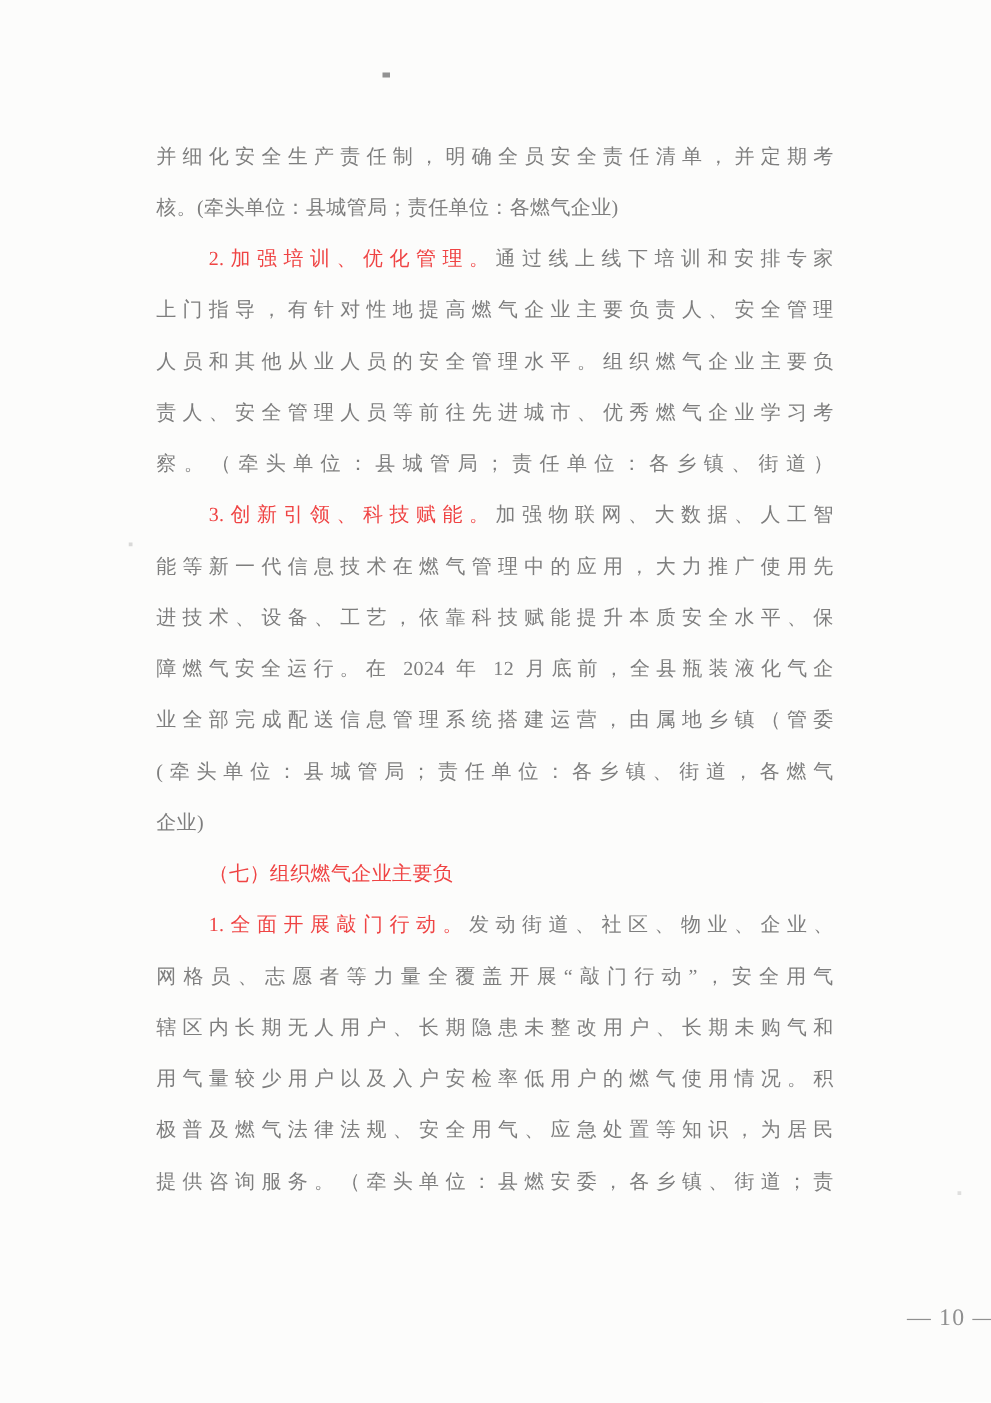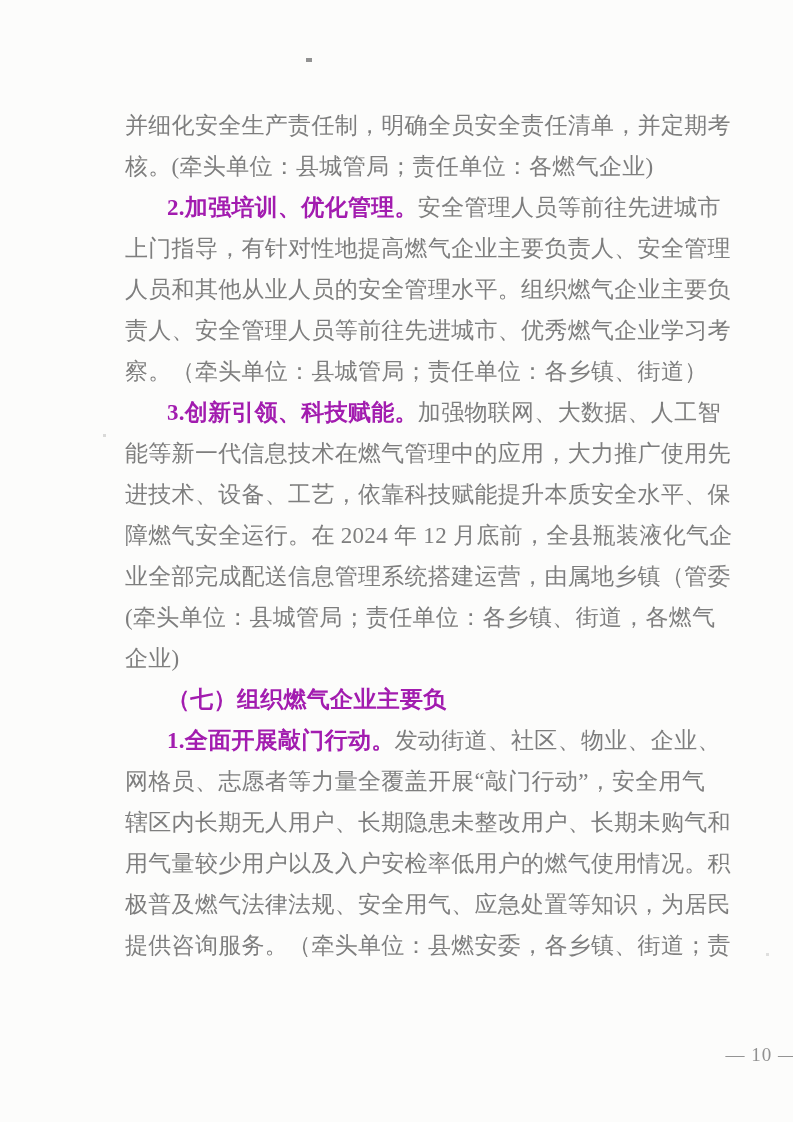--- a/index.html
+++ b/index.html
@@ -17,35 +17,35 @@
   }
   .content {
     position: absolute;
     left: 125px;
     top: 105px;
     width: 542px;
   }
   .line {
     height: 41px;
     line-height: 41px;
-    font-size: 23px;
+    font-size: 16px;
     color: #7e7e7e;
     letter-spacing: 0.3px;
     white-space: nowrap;
   }
   .line.j {
     text-align: justify;
     text-align-last: justify;
   }
   .line.ind {
     text-indent: 42px;
   }
   .b {
-    font-weight: 700;
-    color: #a21caf;
+    font-weight: 400;
+    color: #ef4444;
   }
   .footer {
     position: absolute;
     left: 0;
     top: 1044px;
     width: 778px;
     text-align: right;
     font-size: 19px;
     color: #909090;
     letter-spacing: 1px;
@@ -65,21 +65,21 @@
 <div class="page">
 
   <div class="speck s1"></div>
   <div class="speck s2"></div>
   <div class="speck s3"></div>
 
   <div class="content">
 
     <div class="line j"><span>并细化安全生产责任制，明确全员安全责任清单，并定期考</span></div>
     <div class="line"><span>核。(牵头单位：县城管局；责任单位：各燃气企业)</span></div>
-    <div class="line j ind"><span class="b">2.加强培训、优化管理。</span><span>安全管理人员等前往先进城市</span></div>
+    <div class="line j ind"><span class="b">2.加强培训、优化管理。</span><span>通过线上线下培训和安排专家</span></div>
     <div class="line j"><span>上门指导，有针对性地提高燃气企业主要负责人、安全管理</span></div>
     <div class="line j"><span>人员和其他从业人员的安全管理水平。组织燃气企业主要负</span></div>
     <div class="line j"><span>责人、安全管理人员等前往先进城市、优秀燃气企业学习考</span></div>
     <div class="line j"><span>察。（牵头单位：县城管局；责任单位：各乡镇、街道）</span></div>
     <div class="line j ind"><span class="b">3.创新引领、科技赋能。</span><span>加强物联网、大数据、人工智</span></div>
     <div class="line j"><span>能等新一代信息技术在燃气管理中的应用，大力推广使用先</span></div>
     <div class="line j"><span>进技术、设备、工艺，依靠科技赋能提升本质安全水平、保</span></div>
     <div class="line j"><span>障燃气安全运行。在 2024 年 12 月底前，全县瓶装液化气企</span></div>
     <div class="line j"><span>业全部完成配送信息管理系统搭建运营，由属地乡镇（管委</span></div>
     <div class="line j"><span>(牵头单位：县城管局；责任单位：各乡镇、街道，各燃气</span></div>

